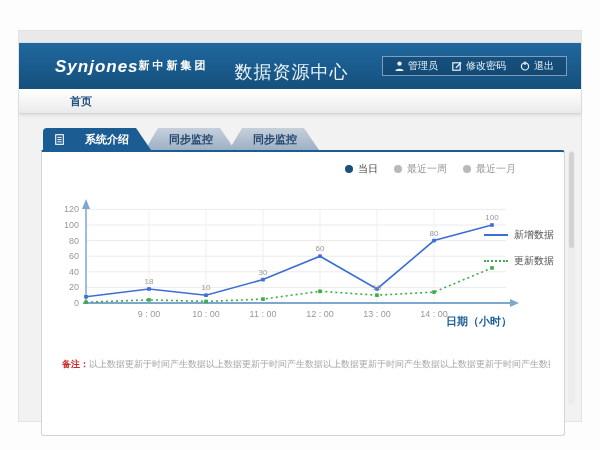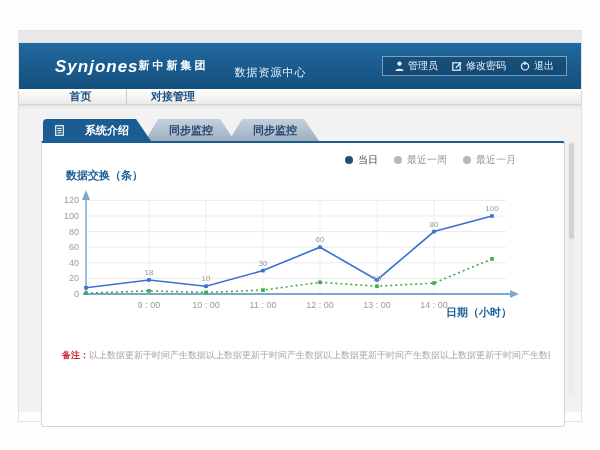--- a/index.html
+++ b/index.html
@@ -9,26 +9,26 @@
   *{margin:0;padding:0;box-sizing:border-box;font-family:"Liberation Sans","DejaVu Sans",sans-serif;}
   body{background:#fdfdfd;width:600px;height:450px;overflow:hidden;}
   .stage{position:relative;width:600px;height:450px;background:#fdfdfd;}
   .page{position:absolute;left:18px;top:30px;width:564px;height:392px;background:#fff;border:1px solid #e3e3e3;}
   .top-strip{height:12px;background:#e9e9e9;border-bottom:1px solid #e0e0e0;}
   
   .header{height:46px;background:linear-gradient(var(--header-top),var(--header-bottom));position:relative;display:flex;align-items:center;padding-left:36px;}
   .logo{display:flex;line-height:1;color:#fff;}
   .logo-en{font-size:17px;font-weight:bold;font-style:italic;letter-spacing:1px;}
   .logo-cn{font-size:11px;font-weight:bold;letter-spacing:3px;margin-top:2px;}
-  .app-title{color:#eaf3fa;font-size:11px;margin-left:26px;margin-top:12px;letter-spacing:1px;}
+  .app-title{color:#eaf3fa;font-size:18px;margin-left:26px;margin-top:12px;letter-spacing:1px;}
   .user-pill{position:absolute;right:14px;top:13px;height:20px;display:flex;align-items:center;gap:14px;padding:0 12px;border:1px solid rgba(255,255,255,.45);border-radius:0;background:rgba(6,40,70,.28);}
   .pill-item{display:flex;align-items:center;gap:4px;color:#e9f2fa;font-size:10px;cursor:pointer;white-space:nowrap;}
   .pill-item svg{display:block;}
   
-  .nav{height:16px;background:linear-gradient(#ffffff,#eaeaea);border-bottom:1px solid #d5d5d5;display:flex;align-items:stretch;padding-left:16px;box-shadow:0 2px 3px rgba(0,0,0,.07);position:relative;z-index:2;}
+  .nav{height:25px;background:linear-gradient(#ffffff,#eaeaea);border-bottom:1px solid #d5d5d5;display:flex;align-items:stretch;padding-left:16px;box-shadow:0 2px 3px rgba(0,0,0,.07);position:relative;z-index:2;}
   .nav-item{width:92px;display:flex;align-items:center;justify-content:center;font-size:11px;font-weight:bold;color:var(--nav-text);border-right:1px solid #c9c9c9;cursor:pointer;}
   .nav-item:last-child{border-right:none;}
   
   .content{position:relative;height:307px;background:#f2f2f2;}
   .tabs{position:absolute;left:24px;top:14px;display:flex;z-index:3;}
   .tab{height:22px;display:flex;align-items:center;gap:21px;font-size:11px;font-weight:bold;padding:0 22px 0 12px;cursor:pointer;clip-path:polygon(0 0,calc(100% - 15px) 0,100% 100%,0 100%);}
   .tab.active{background:var(--accent);color:#fff;border-radius:4px 0 0 0;z-index:3;}
   .tab.inactive{background:linear-gradient(#c6d0dc,#9db0c4);color:#27496f;margin-left:-6px;clip-path:polygon(13px 0,calc(100% - 15px) 0,100% 100%,0 100%);padding-left:24px;z-index:2;}
   .tab.inactive + .tab.inactive{z-index:1;}
   .card{position:absolute;left:22px;top:36px;width:524px;height:286px;background:#fff;border:1px solid #ccd6e0;border-top:2px solid var(--accent);border-radius:0 3px 3px 3px;}
@@ -86,21 +86,20 @@
               <circle cx="5" cy="5.4" r="3.6" fill="none" stroke="#e9f2fa" stroke-width="1.2"></circle>
               <line x1="5" y1="0.4" x2="5" y2="4" stroke="#e9f2fa" stroke-width="1.3"></line>
             </svg>
           <span>退出</span>
         </span>
       </div>
     </div>
 
     <div class="nav">
       <div class="nav-item">首页</div>
-      <div class="nav-item">对接管理</div>
     </div>
 
     <div class="content">
       <div class="tabs">
         <div class="tab active">
           <svg width="9" height="11" viewBox="0 0 9 11">
               <rect x="0.7" y="0.7" width="7.6" height="9.6" fill="none" stroke="#fff" stroke-width="1.1"></rect>
               <line x1="2.4" y1="3.4" x2="6.6" y2="3.4" stroke="#fff" stroke-width="1"></line>
               <line x1="2.4" y1="5.6" x2="6.6" y2="5.6" stroke="#fff" stroke-width="1"></line>
               <line x1="2.4" y1="7.8" x2="6.6" y2="7.8" stroke="#fff" stroke-width="1"></line>
@@ -124,21 +123,20 @@
           <span class="radio-opt">
             <span class="radio-dot"></span>
             <span>最近一周</span>
           </span>
           <span class="radio-opt">
             <span class="radio-dot"></span>
             <span>最近一月</span>
           </span>
         </div>
 
-        <div class="ylabel">数据交换（条）</div>
         <svg id="chart-svg" class="chart-svg" width="522" height="130" viewBox="0 0 522 130">
             <text x="35" y="112" text-anchor="end" font-size="9" fill="#999">0</text>
             <line x1="42" y1="93.4" x2="462" y2="93.4" stroke="#ebebeb" stroke-width="1"></line>
             <text x="35" y="96.4" text-anchor="end" font-size="9" fill="#999">20</text>
             <line x1="42" y1="77.8" x2="462" y2="77.8" stroke="#ebebeb" stroke-width="1"></line>
             <text x="35" y="80.8" text-anchor="end" font-size="9" fill="#999">40</text>
             <line x1="42" y1="62.199999999999996" x2="462" y2="62.199999999999996" stroke="#ebebeb" stroke-width="1"></line>
             <text x="35" y="65.19999999999999" text-anchor="end" font-size="9" fill="#999">60</text>
             <line x1="42" y1="46.599999999999994" x2="462" y2="46.599999999999994" stroke="#ebebeb" stroke-width="1"></line>
             <text x="35" y="49.599999999999994" text-anchor="end" font-size="9" fill="#999">80</text>
@@ -183,20 +181,30 @@
             <rect x="160.2" y="105.64" width="3.6" height="3.6" fill="#3fab49"></rect>
             <rect x="217.2" y="103.3" width="3.6" height="3.6" fill="#3fab49"></rect>
             <rect x="274.2" y="95.5" width="3.6" height="3.6" fill="#3fab49"></rect>
             <rect x="331.2" y="99.4" width="3.6" height="3.6" fill="#3fab49"></rect>
             <text x="333" y="96.2" text-anchor="middle" font-size="8" fill="#999">10</text>
             <rect x="388.2" y="96.28" width="3.6" height="3.6" fill="#3fab49"></rect>
             <rect x="446.2" y="72.10000000000001" width="3.6" height="3.6" fill="#3fab49"></rect>
           </svg>
         <div class="xlabel">日期（小时）</div>
 
+        <div class="legend">
+          <div class="legend-row">
+            <span class="legend-swatch" style="border-top: 2px solid rgb(59, 111, 212);"></span>
+            <span class="legend-label">新增数据</span>
+          </div>
+          <div class="legend-row">
+            <span class="legend-swatch" style="border-top: 2px dotted rgb(63, 171, 73);"></span>
+            <span class="legend-label">更新数据</span>
+          </div>
+        </div>
 
         <div class="note">
           <span class="prefix">备注：</span><span>以上数据更新于时间产生数据以上数据更新于时间产生数据以上数据更新于时间产生数据以上数据更新于时间产生数据以上数据更新于</span>
         </div>
       </div>
 
       <div class="scrollbar">
         <div class="thumb"></div>
       </div>
     </div>

